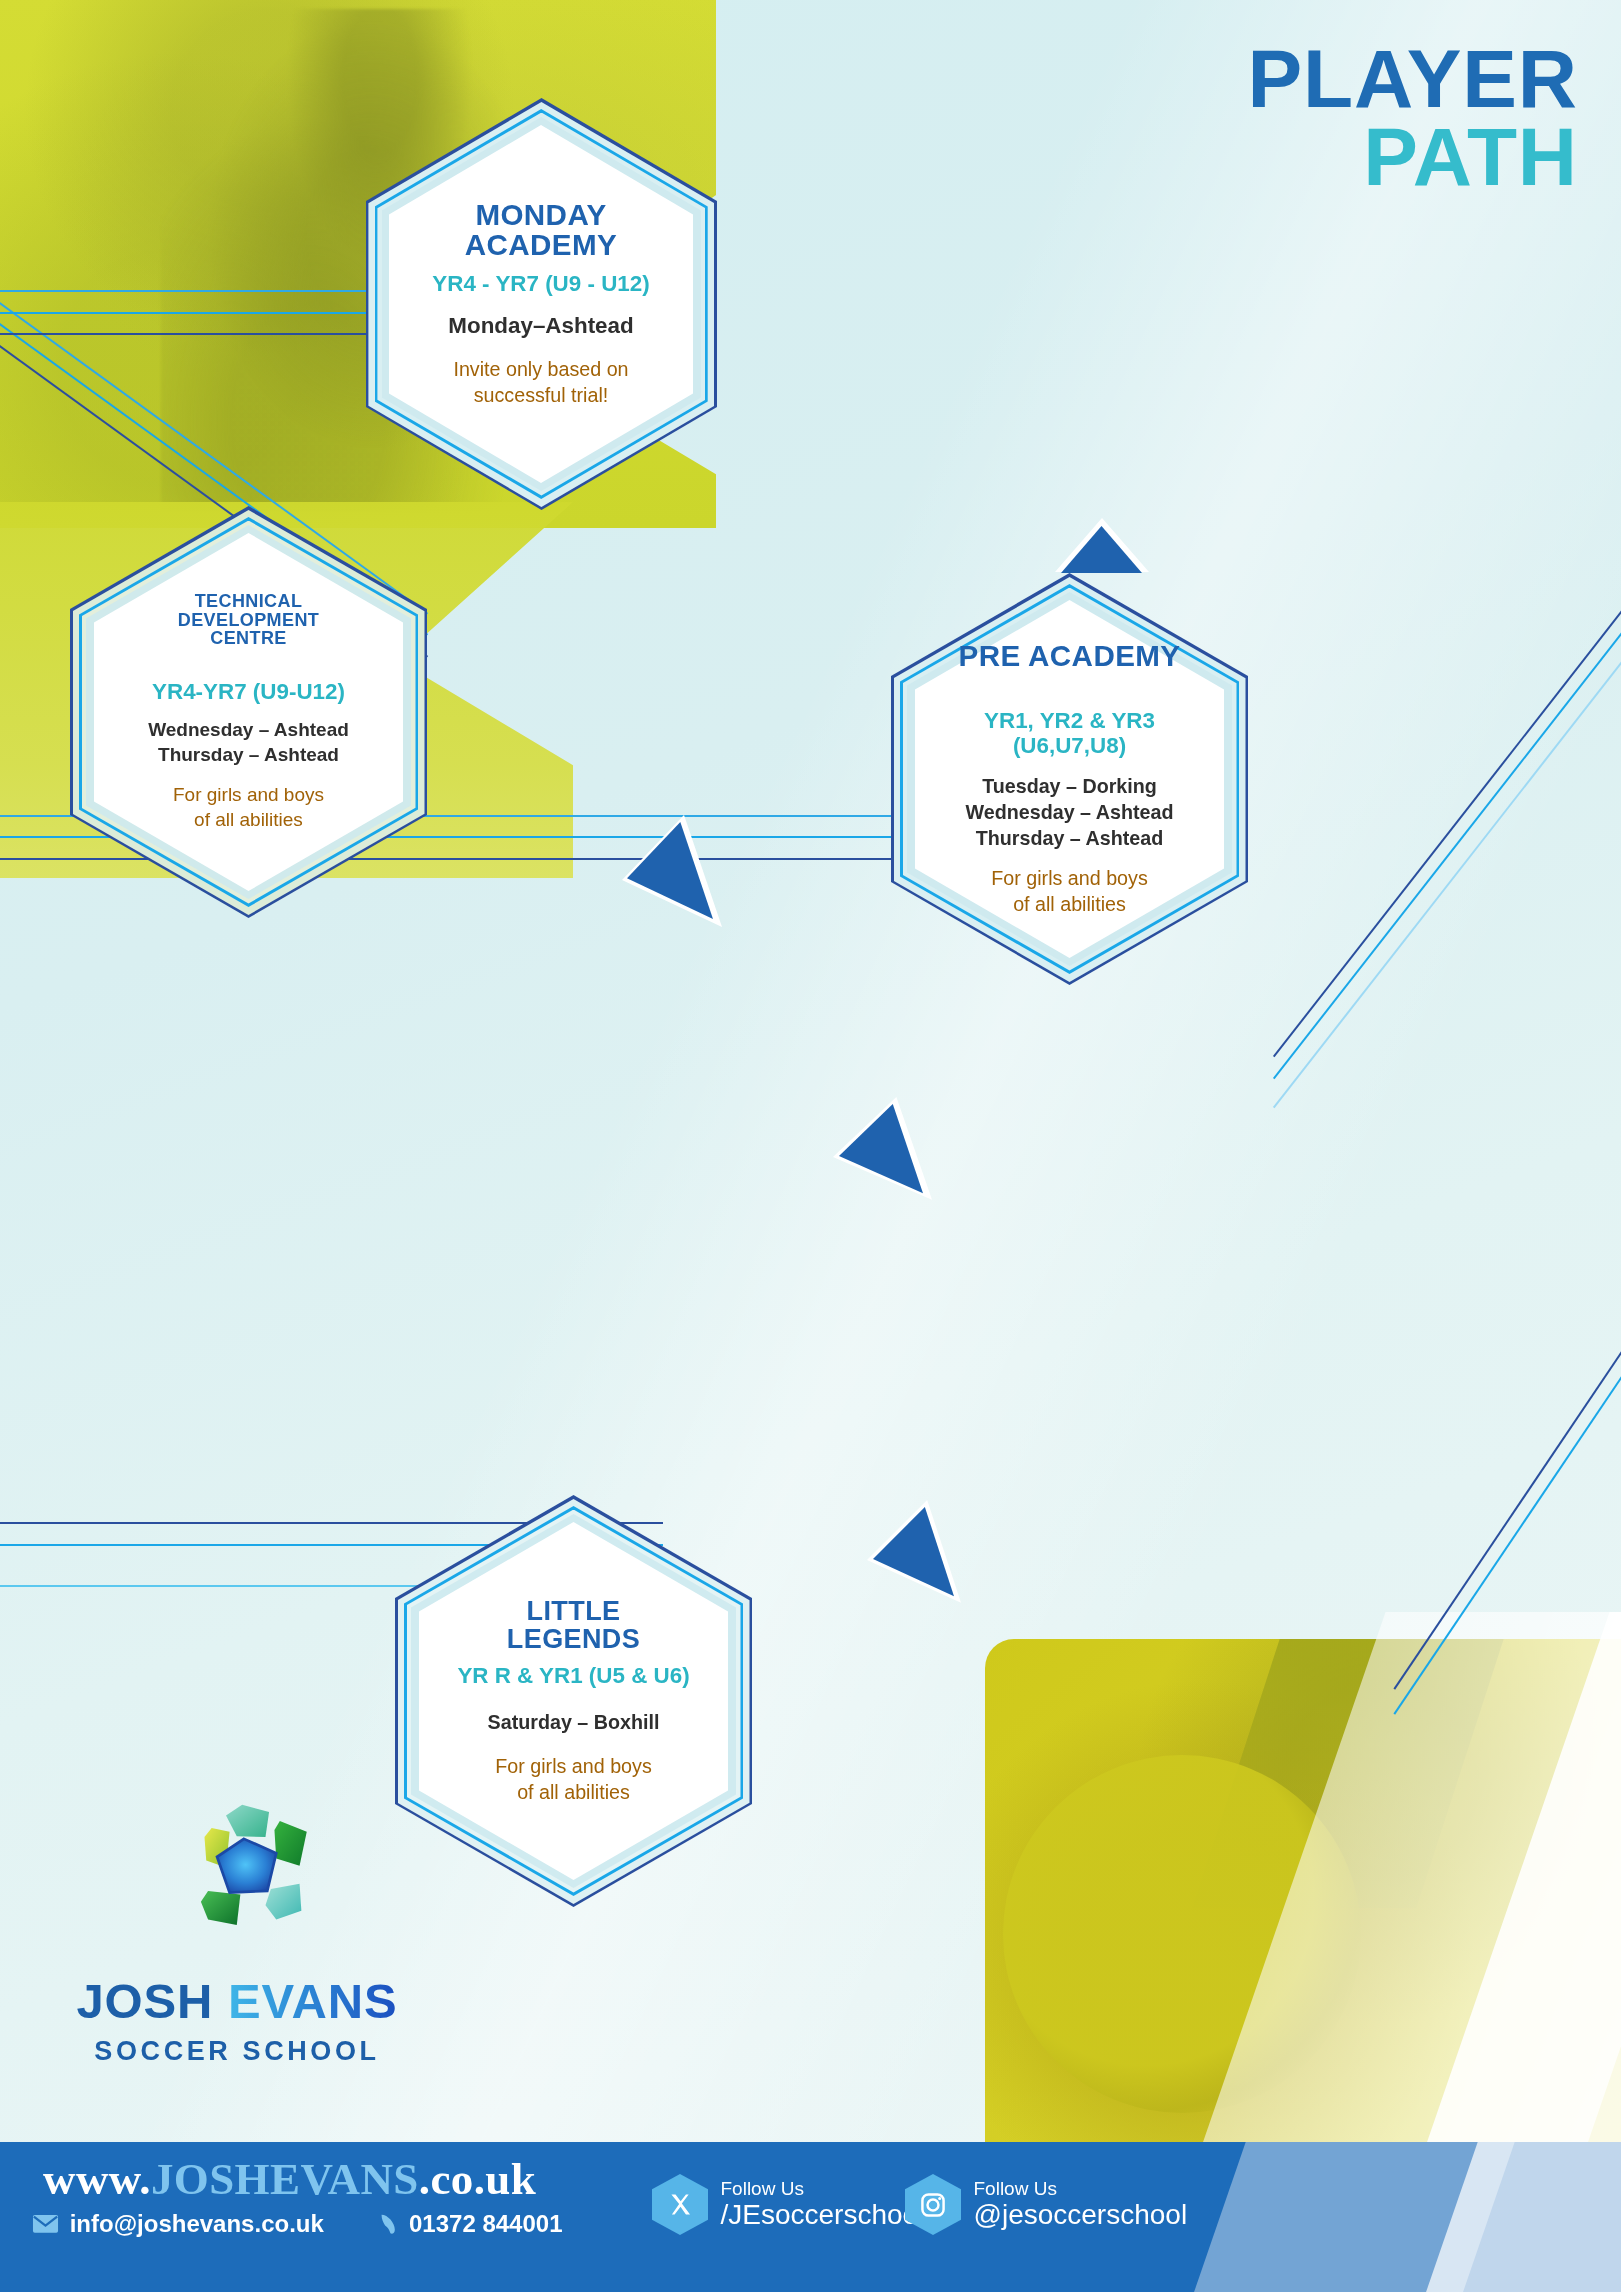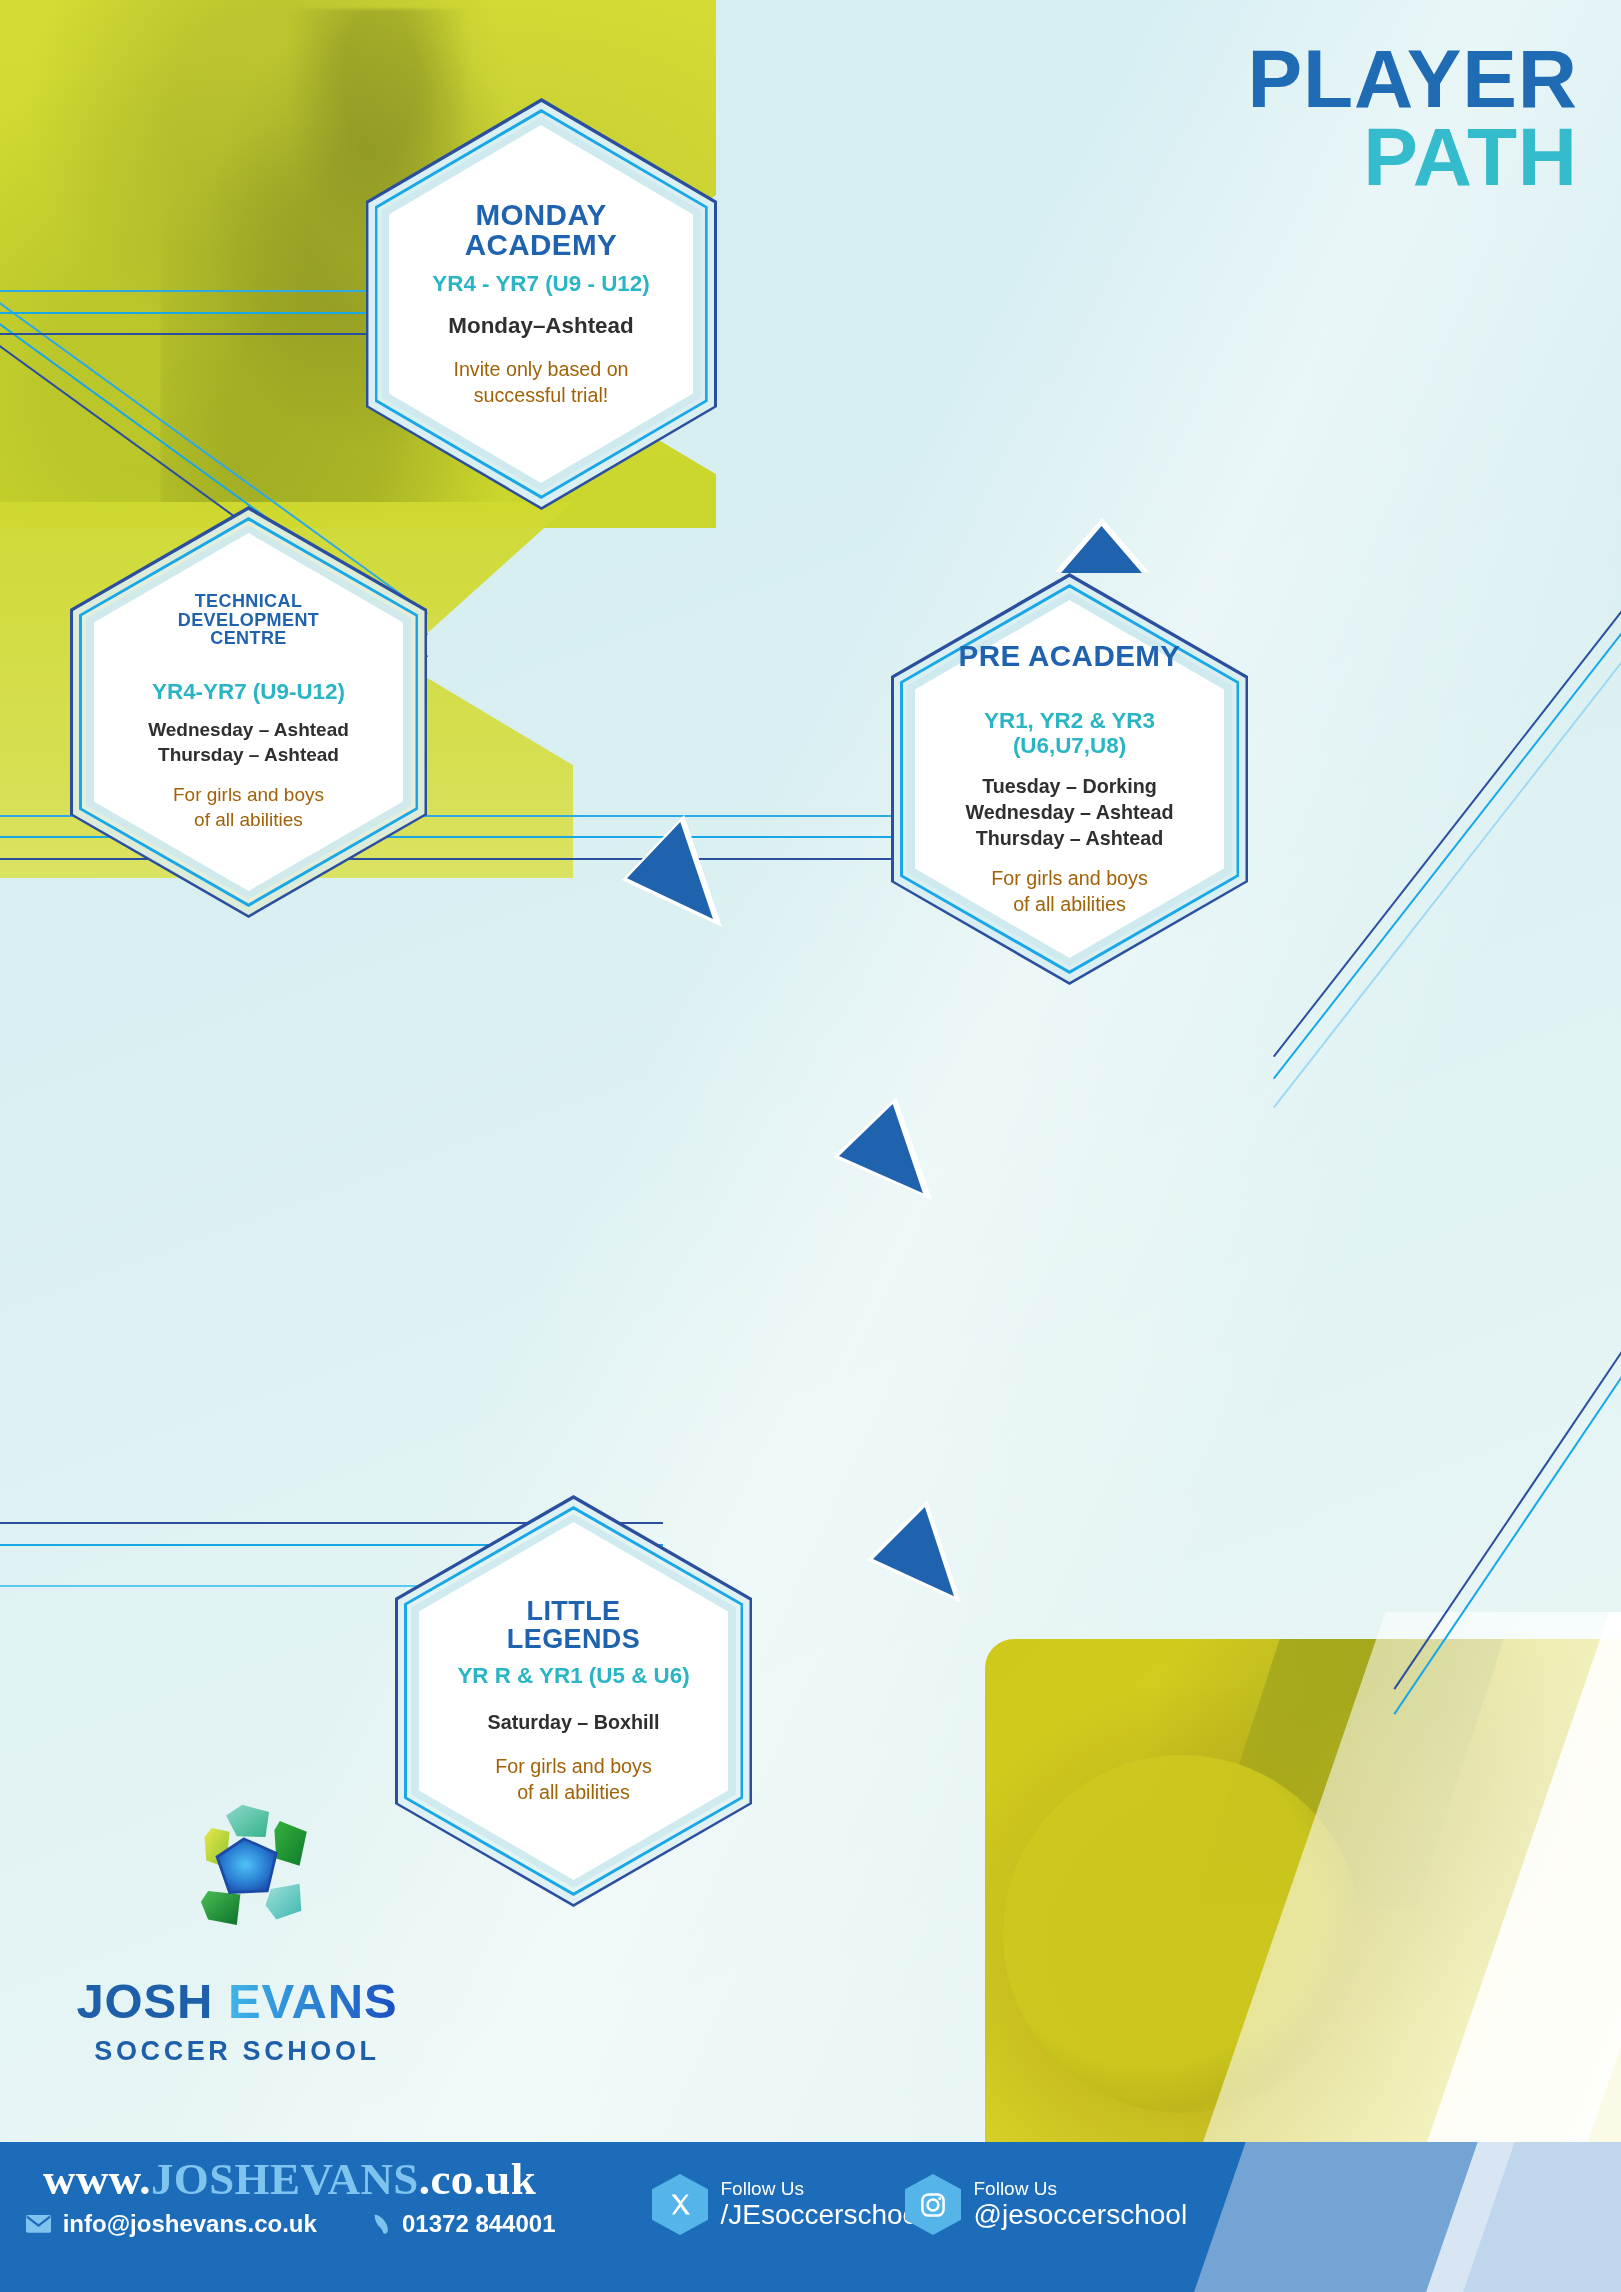--- a/index.html
+++ b/index.html
@@ -157,21 +157,21 @@
     position:absolute;right:-125px;top:-18px;width:296px;height:197px;
     background:rgba(255,255,255,.72);transform:skewX(-19deg);
   }
   .footer-url{
     position:absolute;left:43px;top:10.7px;
     font-family:"Liberation Serif",serif;
     font-size:45px;font-weight:700;color:#ffffff;letter-spacing:0.4px;
   }
   .footer-url .hl{color:#7fc4ee;}
   .footer-contact{
-    position:absolute;left:25px;top:68px;display:flex;align-items:center;gap:23px;
+    position:absolute;left:32px;top:68px;display:flex;align-items:center;gap:23px;
     color:#ffffff;font-size:24px;font-weight:700;
   }
   .fc-item{display:flex;align-items:center;gap:10.7px;}
   .fc-item .ic{display:flex;align-items:center;color:#7fc4ee;}
   .social{
     position:absolute;top:32px;display:flex;align-items:center;gap:12.5px;
   }
   .soc-hex{
     width:56px;height:61px;background:#56b5e8;
     clip-path:polygon(50% 0,100% 25%,100% 75%,50% 100%,0 75%,0 25%);

